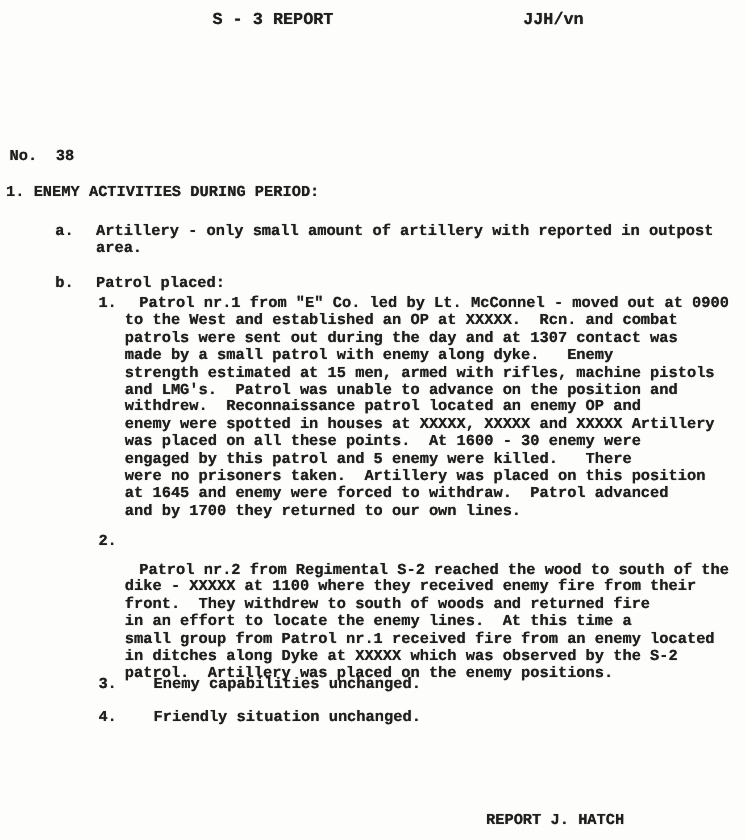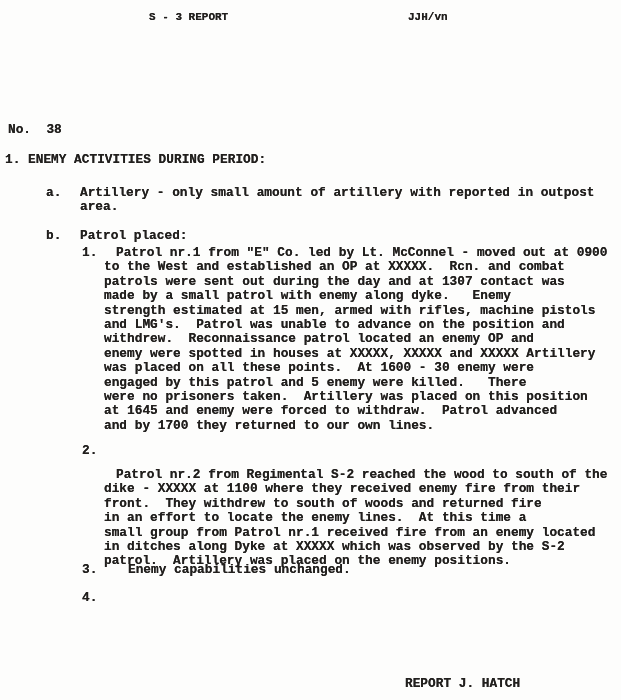--- a/index.html
+++ b/index.html
@@ -21,21 +21,22 @@
   }
   .doc * {
     text-shadow: 0 0 0.6px rgba(20, 18, 16, 0.85);
   }
   .abs {
     position: absolute;
     white-space: pre;
     line-height: 14.5px;
   }
   .hdr {
-    font-size: 11px;
+    font-size: 14px;
+    margin-left: 28px;
   }
   .from-block {
     line-height: 15px;
   }
   .para {
     line-height: 14.4px;
   }
   .indent-first {
     text-indent: 12px;
   }
@@ -84,20 +85,21 @@
 front.  They withdrew to south of woods and returned fire
 in an effort to locate the enemy lines.  At this time a
 small group from Patrol nr.1 received fire from an enemy located
 in ditches along Dyke at XXXXX which was observed by the S-2
 patrol.  Artillery was placed on the enemy positions.</div>
 
   <div class="abs" style="left:82px; top:563px;">3.</div>
   <div class="abs" style="left:128px; top:563px;">Enemy capabilities unchanged.</div>
 
   <div class="abs" style="left:82px; top:591px;">4.</div>
+  <div class="abs" style="left:128px; top:591px;">Friendly situation unchanged.</div>
 
   <div class="abs sig-block" style="left:405px; top:646px;">
     <div>REPORT J. HATCH</div>
     
     
   </div>
 
 </div>
 
 </body></html>

